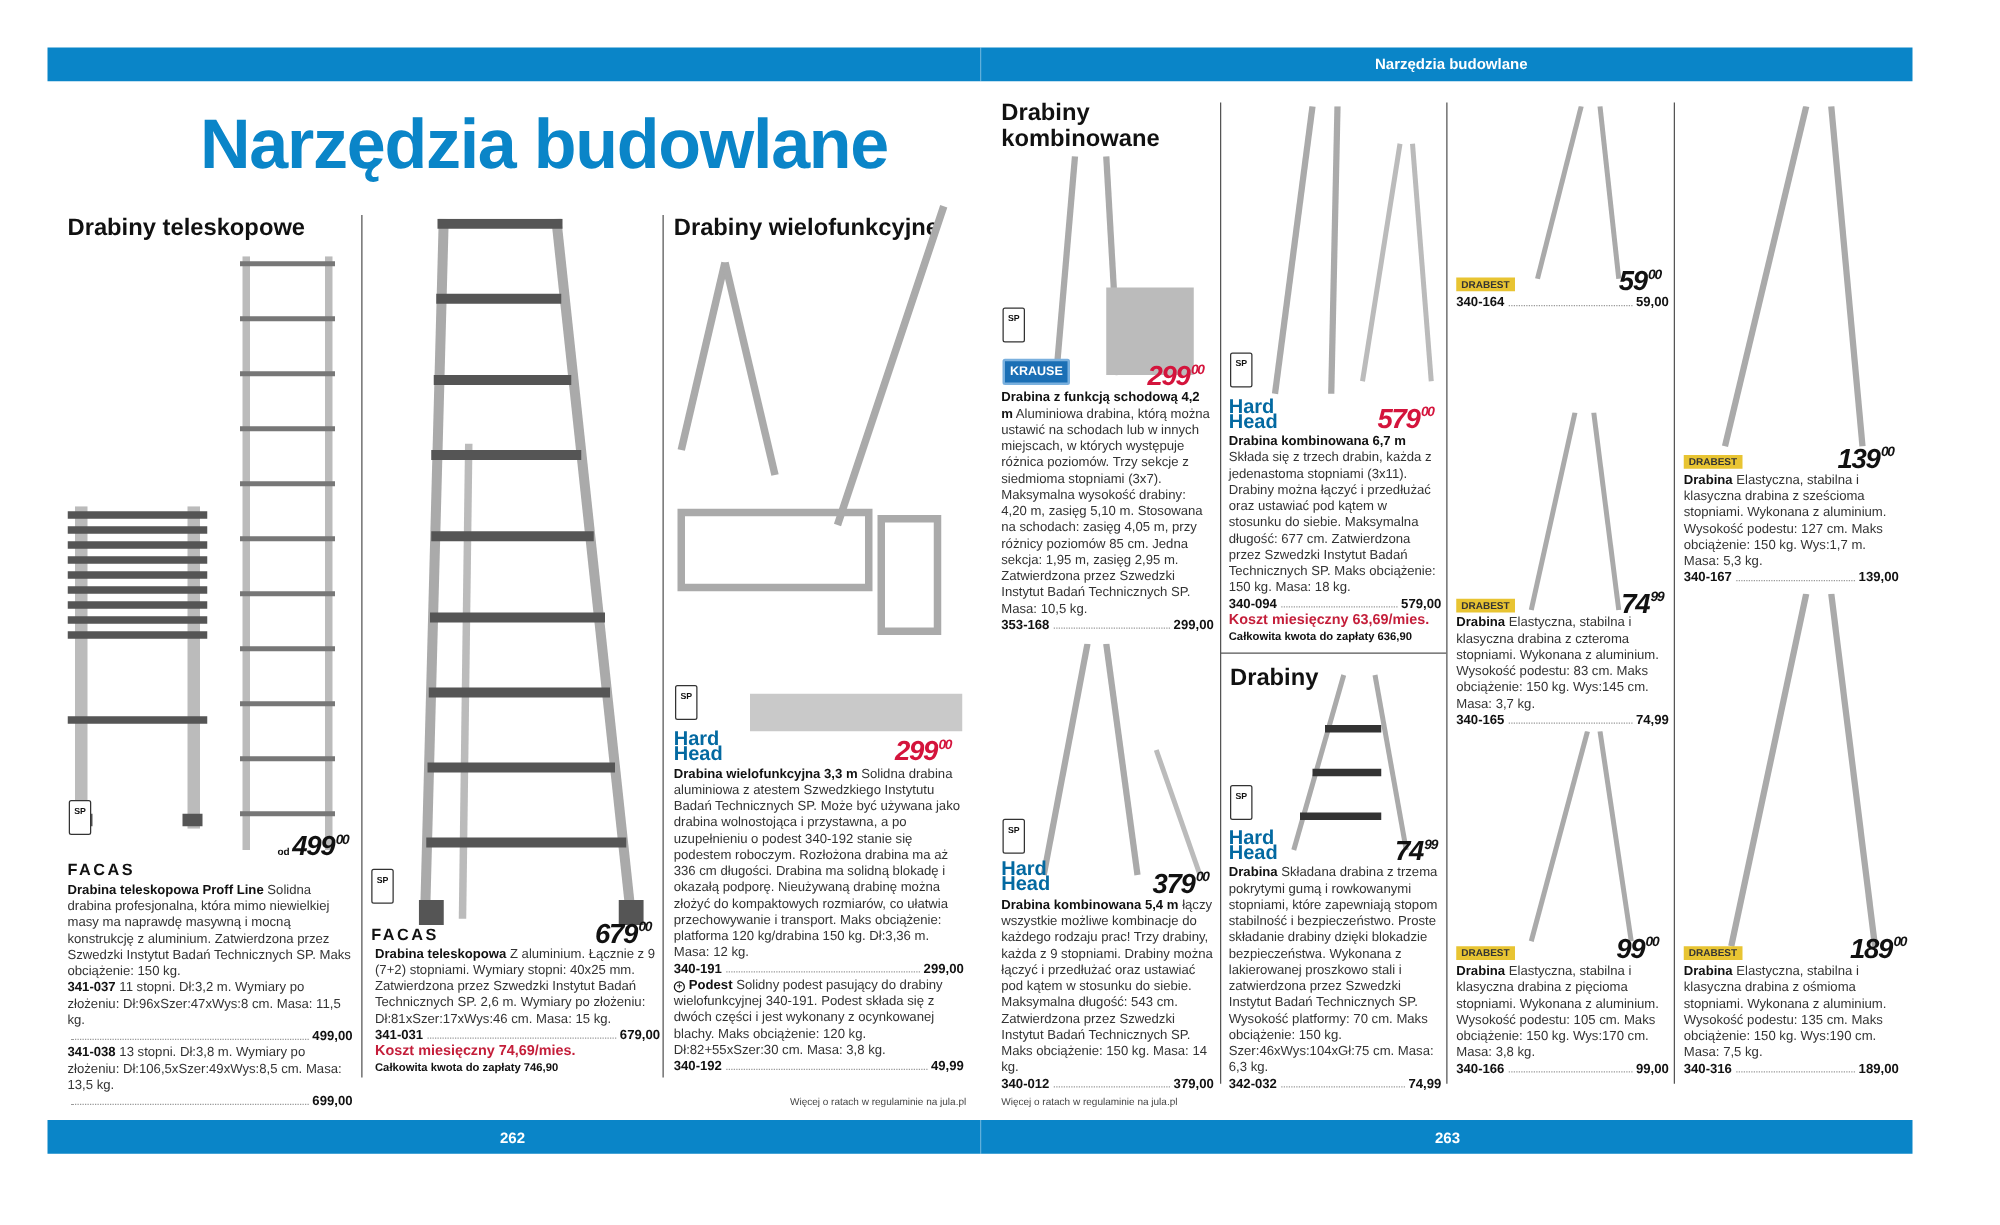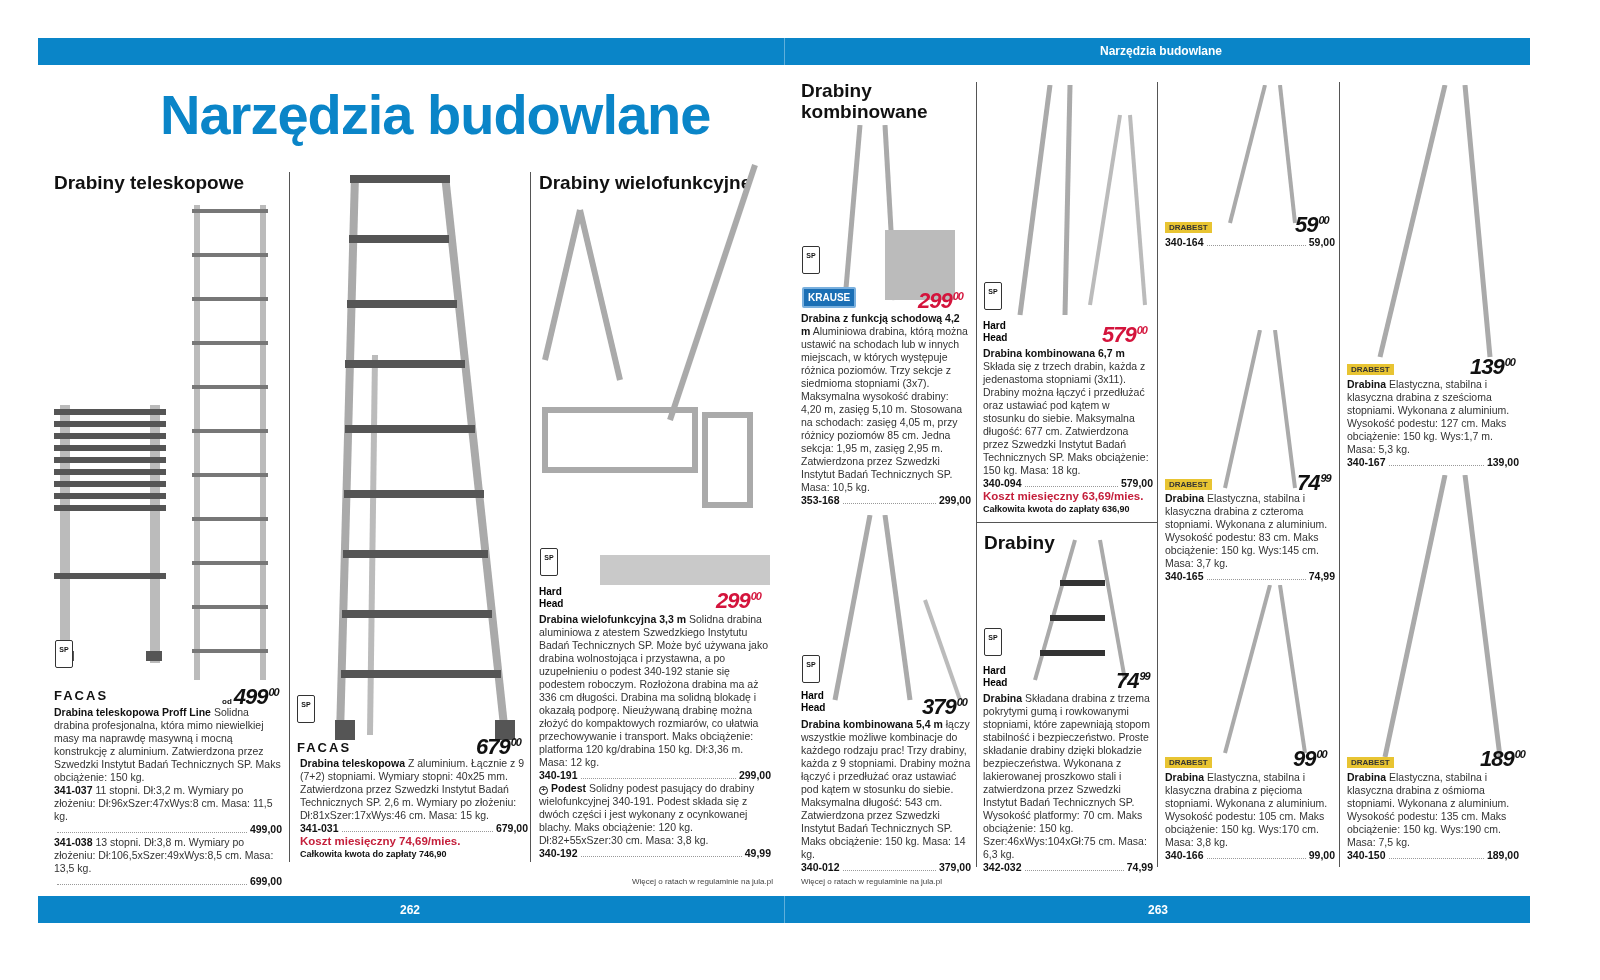--- a/index.html
+++ b/index.html
@@ -30,21 +30,21 @@
   .product .total { font-weight: bold; font-size: 9px; color: #111; }
   .product .plus { display: inline-block; width: 9px; height: 9px; border: 1.5px solid #111; border-radius: 50%; font-size: 8px; line-height: 6px; text-align: center; font-weight: bold; margin-right: 3px; }
 
   .price { position: absolute; font-weight: bold; font-style: italic; font-size: 22px; color: #111; letter-spacing: -1px; }
   .price sup { font-size: 11px; vertical-align: top; position: relative; top: 2px; margin-left: 1px; }
   .price.red { color: #d4143c; }
   .price .od { font-size: 8px; font-style: normal; vertical-align: baseline; margin-right: 2px; letter-spacing: 0; }
 
   .brand { position: absolute; font-weight: bold; }
   .brand.facas { font-size: 13px; letter-spacing: 2px; color: #111; }
-  .brand.hardhead { font-size: 10px; line-height: 12px; color: #000000; font-weight: 900; }
+  .brand.hardhead { font-size: 16px; line-height: 12px; color: #0369a1; font-weight: 900; }
   .brand.krause { background: #1b6fb5; color: #fff; font-size: 10px; padding: 3px 4px; border: 2px solid #7ab0de; border-radius: 2px; }
   .brand.drabest { background: #e8c432; color: #333; font-size: 8px; padding: 1px 4px; text-align: center; }
 
   .sp-badge { position: absolute; width: 18px; height: 28px; border: 1px solid #333; border-radius: 2px; font-size: 7px; font-weight: bold; text-align: center; padding-top: 5px; color: #111; background: #fff; }
 
   .ladder { position: absolute; }
   .ladder svg { width: 100%; height: 100%; display: block; }
 
   .footnote { position: absolute; font-size: 8px; color: #444; }
 </style>
@@ -205,21 +205,21 @@
 
 <div class="sp-badge" style="left:55px;top:640px;">SP</div>
 <div class="sp-badge" style="left:297px;top:695px;">SP</div>
 <div class="sp-badge" style="left:540px;top:548px;">SP</div>
 <div class="sp-badge" style="left:802px;top:246px;">SP</div>
 <div class="sp-badge" style="left:984px;top:282px;">SP</div>
 <div class="sp-badge" style="left:802px;top:655px;">SP</div>
 <div class="sp-badge" style="left:984px;top:628px;">SP</div>
 
 <div class="brand facas" style="left:54px;top:688px;">FACAS</div>
-<div class="price" style="left:222px;top:684px;"><span class="od">od</span><span>499</span><sup>00</sup></div>
+<div class="price" style="left:222px;top:664px;"><span class="od">od</span><span>499</span><sup>00</sup></div>
 <div class="product" style="left:54px;top:706px;width:228px;">
   <div><span class="name">Drabina teleskopowa Proff Line</span> <span>Solidna drabina profesjonalna, która mimo niewielkiej masy ma naprawdę masywną i mocną konstrukcję z aluminium. Zatwierdzona przez Szwedzki Instytut Badań Technicznych SP.  Maks obciążenie: 150 kg.</span></div>
   <div><span class="code">341-037</span> <span>11 stopni.  Dł:3,2 m. Wymiary po złożeniu: Dł:96xSzer:47xWys:8 cm. Masa: 11,5 kg.</span></div>
   <div class="row">
       <span class="dots"></span>
       <span class="rp">499,00</span>
     </div>
   <div><span class="code">341-038</span> <span>13 stopni.  Dł:3,8 m. Wymiary po złożeniu: Dł:106,5xSzer:49xWys:8,5 cm. Masa: 13,5 kg.</span></div>
   <div class="row">
       <span class="dots"></span>
@@ -344,21 +344,21 @@
       <span class="dots"></span>
       <span class="rp">139,00</span>
     </div>
 </div>
 
 <div class="brand drabest" style="left:1347px;top:757px;">DRABEST</div>
 <div class="price" style="left:1470px;top:746px;margin-left:10px;"><span>189</span><sup>00</sup></div>
 <div class="product" style="left:1347px;top:771px;width:172px;">
   <div><span class="name">Drabina</span> <span>Elastyczna, stabilna i klasyczna drabina z ośmioma stopniami. Wykonana z aluminium. Wysokość podestu: 135 cm.  Maks obciążenie: 150 kg. Wys:190 cm. Masa: 7,5 kg.</span></div>
   <div class="row">
-      <span class="code">340-150</span>
+      <span class="code">340-316</span>
       <span class="dots"></span>
       <span class="rp">189,00</span>
     </div>
 </div>
 
 <div class="footnote" style="left:632px;top:877px;">Więcej o ratach w regulaminie na jula.pl</div>
 <div class="footnote" style="left:801px;top:877px;">Więcej o ratach w regulaminie na jula.pl</div>
 
 <div class="bar bar-bottom">
   <div class="bar-split"></div>

